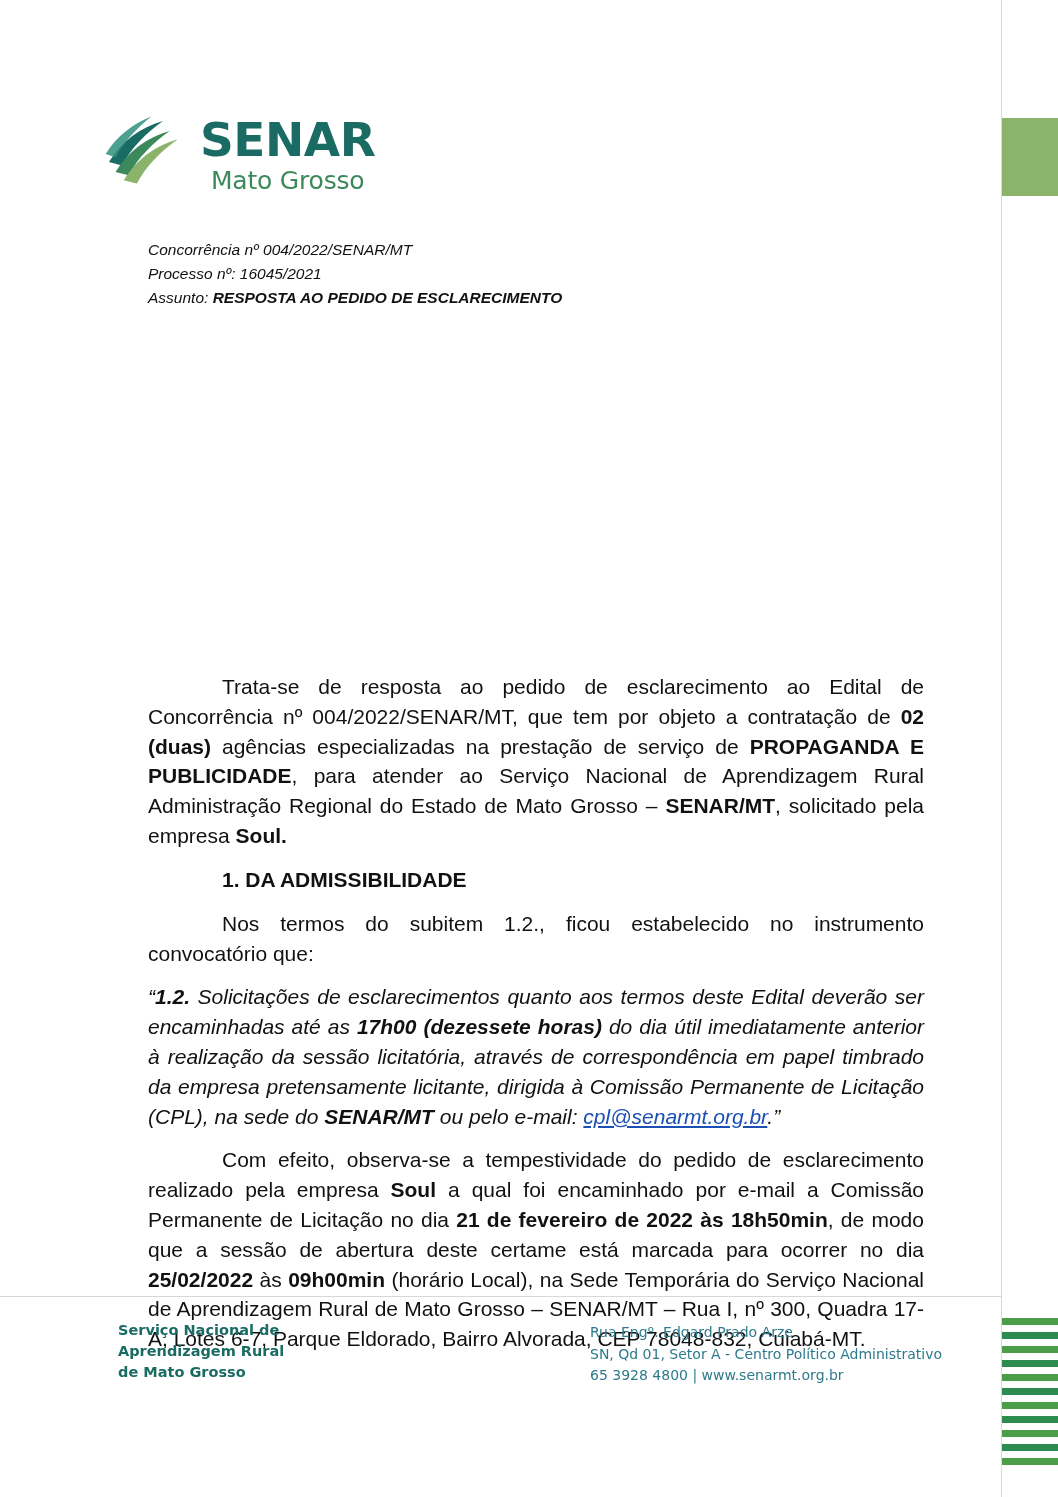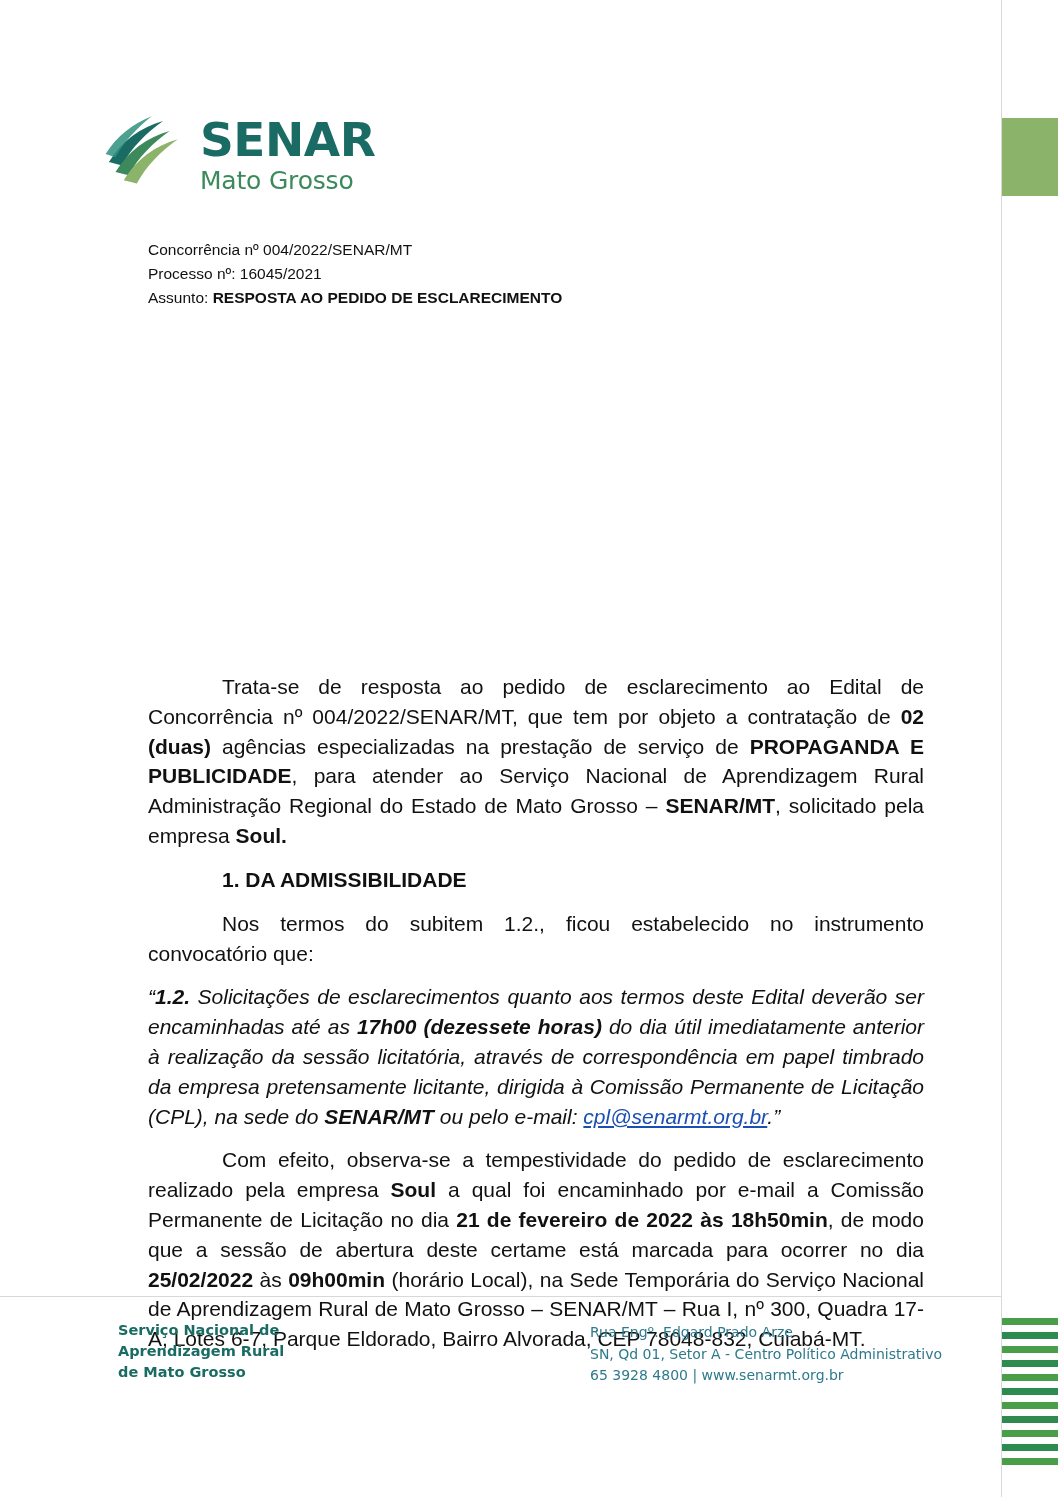--- a/index.html
+++ b/index.html
@@ -52,20 +52,21 @@
     background: #d8d8d8;
   }
 
   
   .logo-wrap {
     position: absolute;
     left: 104px;
     top: 108px;
     display: flex;
     align-items: flex-start;
+    text-align: center;
   }
   .logo-mark {
     width: 82px;
     height: 82px;
     margin-right: 14px;
     flex: none;
   }
   .logo-text {
     padding-top: 8px;
   }
@@ -89,21 +90,21 @@
   
   .meta {
     position: absolute;
     left: 148px;
     top: 238px;
     width: 780px;
     font-size: 15.5px;
     color: #111;
     line-height: 1.55;
   }
-  .meta div { white-space: nowrap; }
+  .meta div { white-space: nowrap; font-style: italic; }
   .meta b { font-weight: bold; }
 
   
   .body {
     position: absolute;
     left: 148px;
     top: 672px;
     width: 776px;
     font-size: 21px;
     color: #111;

